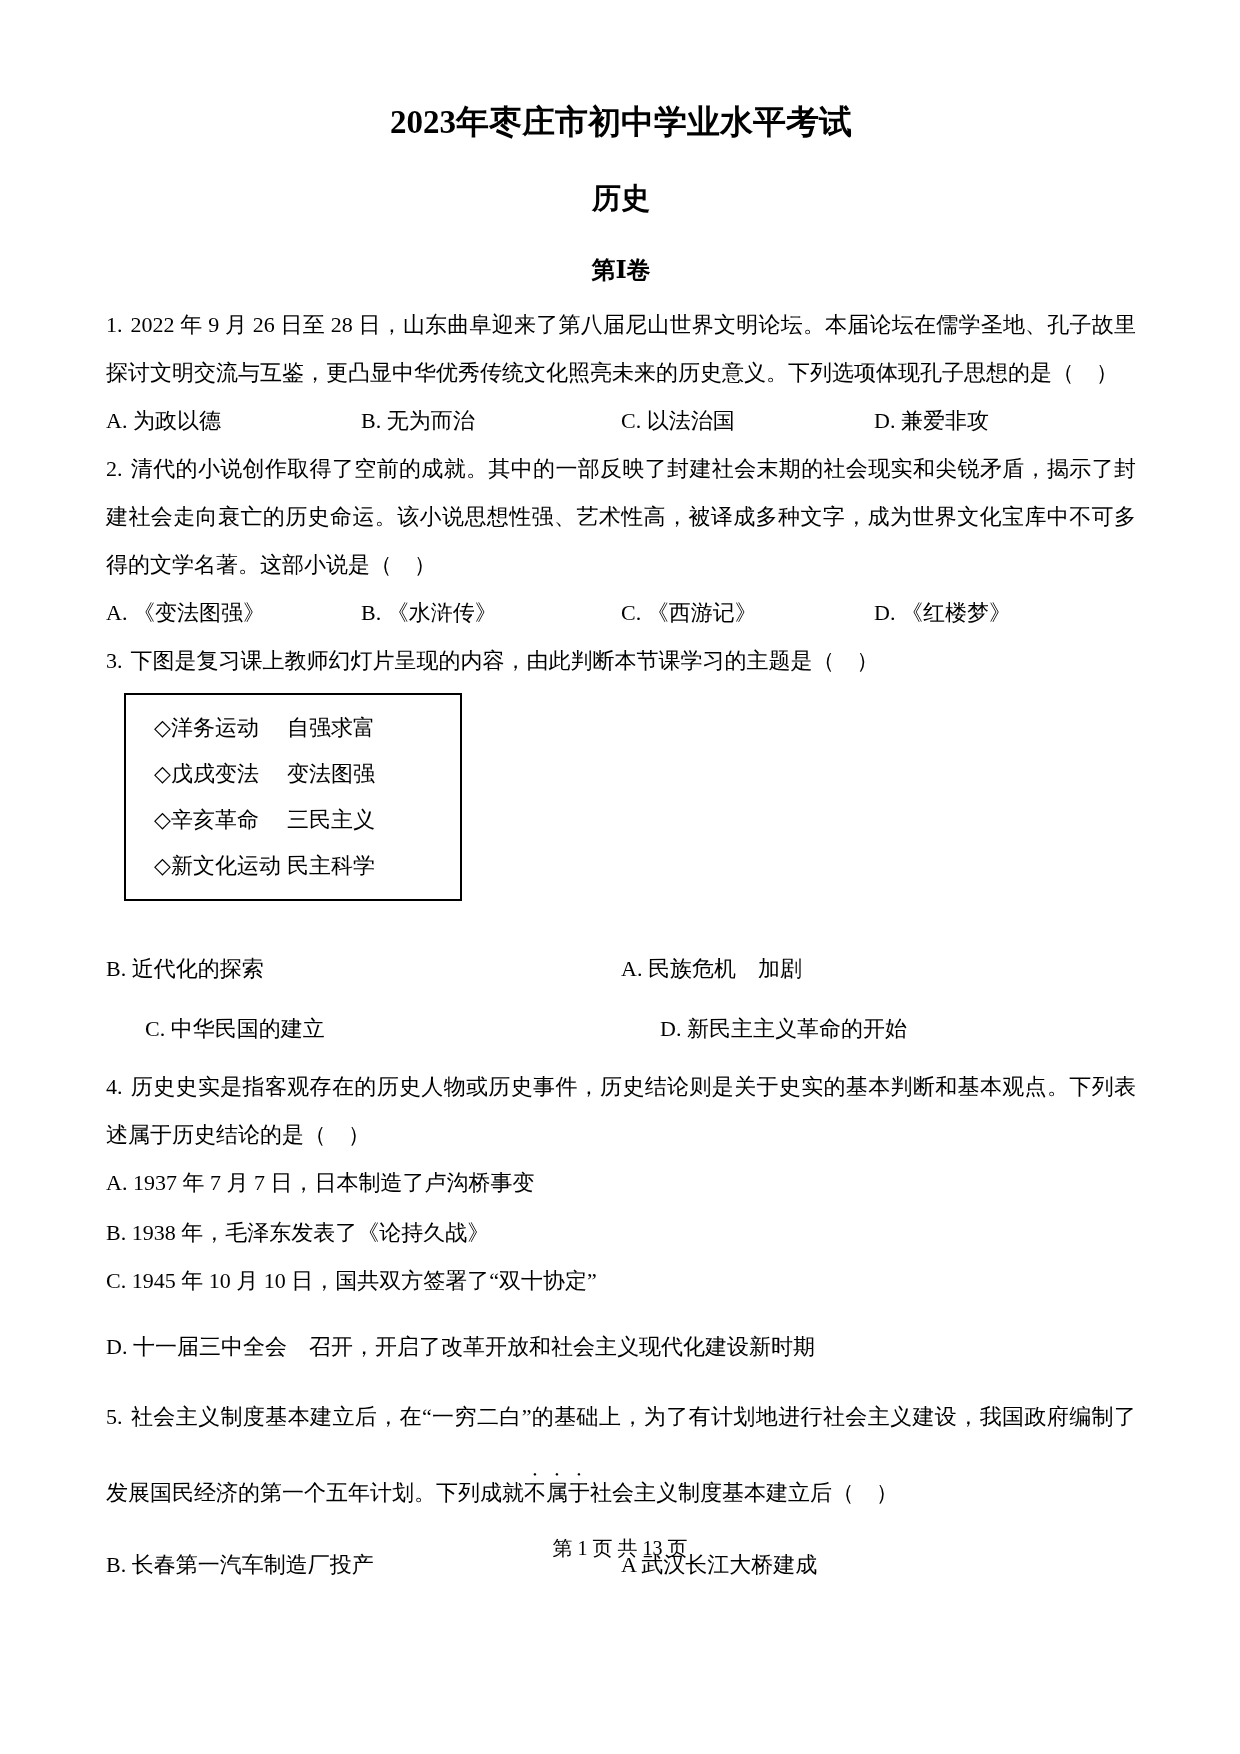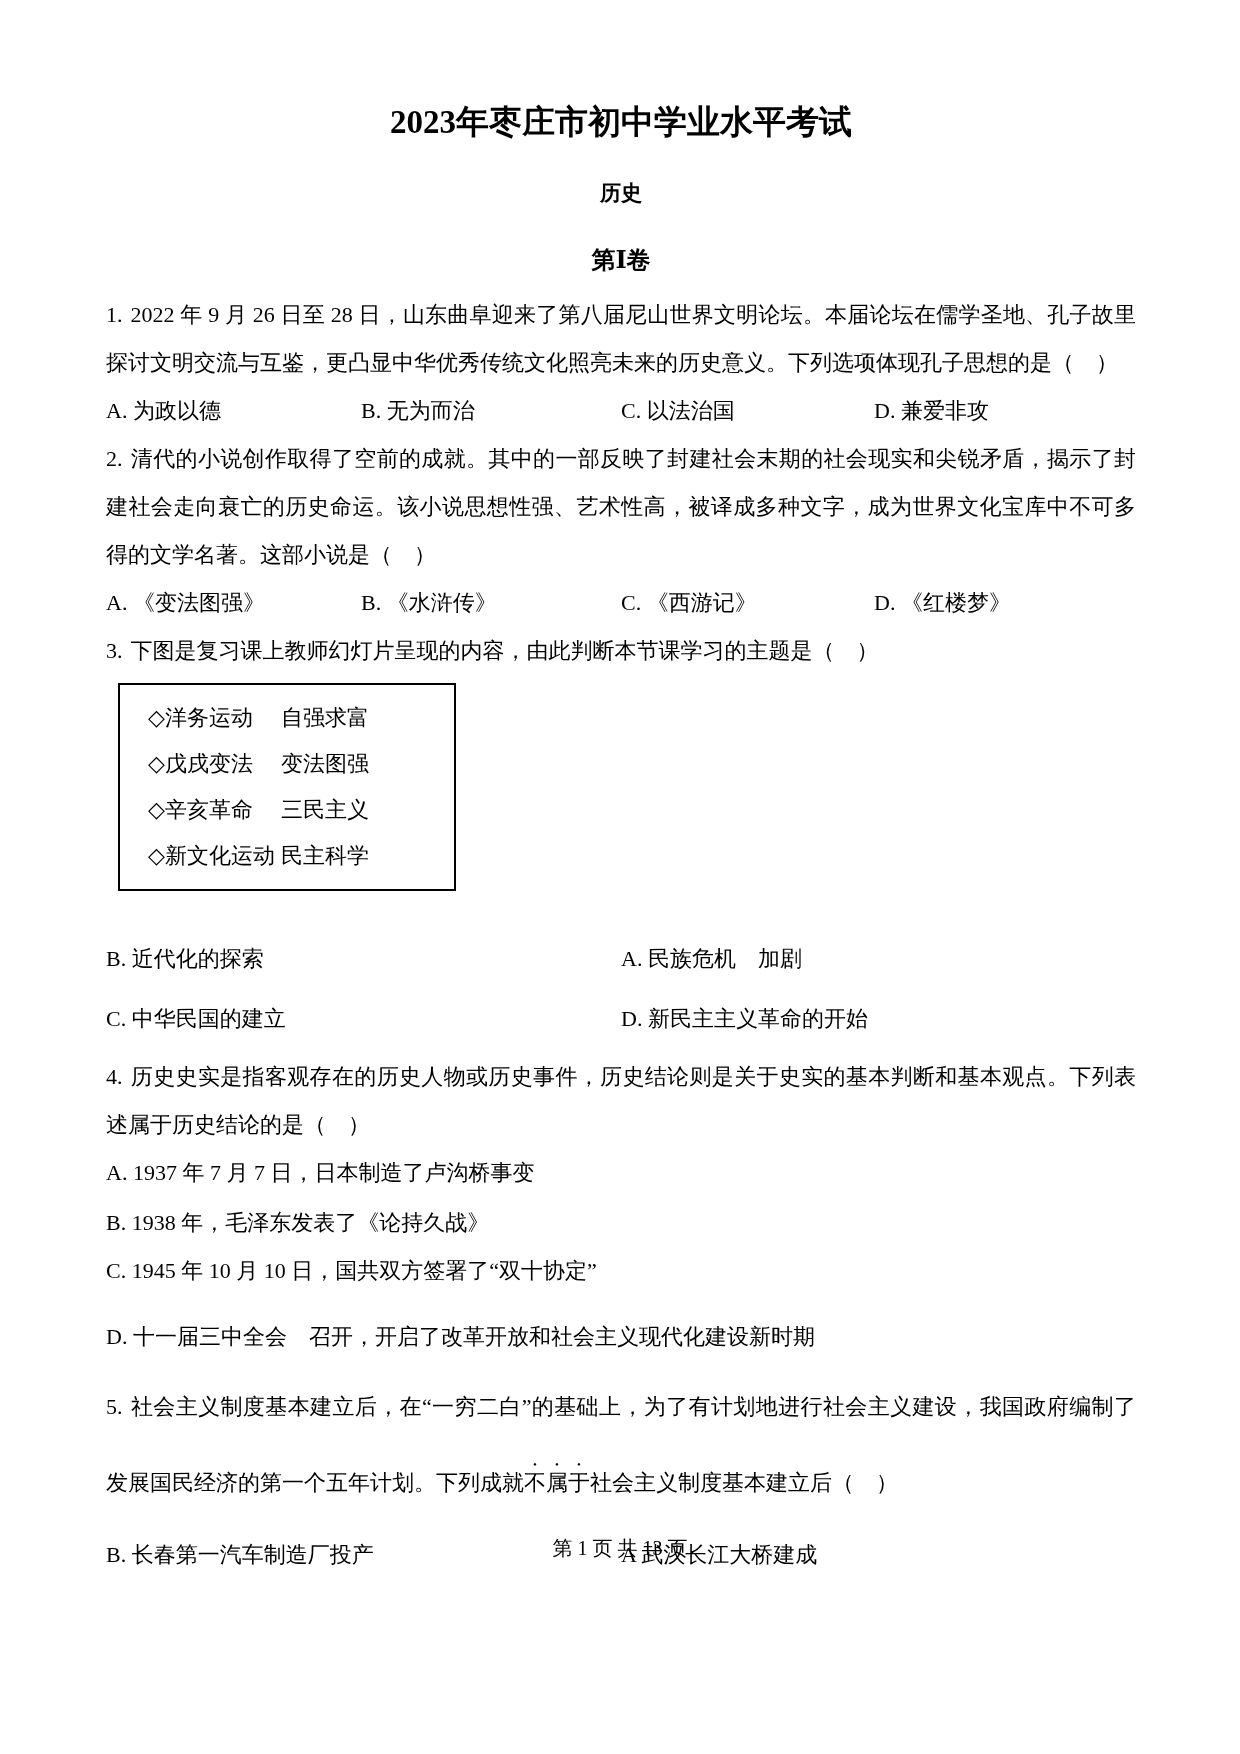--- a/index.html
+++ b/index.html
@@ -22,21 +22,21 @@
   .doc-title {
     margin: 0;
     padding-top: 102px;
     font-size: 33px;
     font-weight: bold;
     text-align: center;
     line-height: 1.25;
   }
   .doc-subject {
     margin: 38px 0 0;
-    font-size: 21px;
+    font-size: 29px;
     font-weight: bold;
     text-align: center;
     line-height: 1.2;
   }
   .doc-section {
     margin: 40px 0 10px;
     font-size: 24px;
     font-weight: bold;
     text-align: center;
     line-height: 1.2;
@@ -59,26 +59,26 @@
   }
   .cols-4 { grid-template-columns: 255px 260px 253px auto; }
   .cols-2 { grid-template-columns: 515px auto; }
   .opt-line {
     font-size: 22px;
     line-height: 48px;
   }
   .gap-b { margin-top: 2px; }
   .gap-d { margin-top: 18px; }
   .q3-opts-1 { margin-top: 44px; }
-  .q3-opts-2 { margin-top: 12px; }
+  .q3-opts-2 { margin-top: 12px; margin-left: 39px; }
   .q5-opts { margin-top: 10px; }
 
   .slide-box {
     box-sizing: border-box;
-    margin: 8px 0 0 12px;
+    margin: 8px 0 0 18px;
     width: 338px;
     border: 2px solid #000000;
     padding: 10px 10px 10px 28px;
     font-size: 22px;
   }
   .slide-row {
     display: flex;
     line-height: 46px;
   }
   .slide-label {

